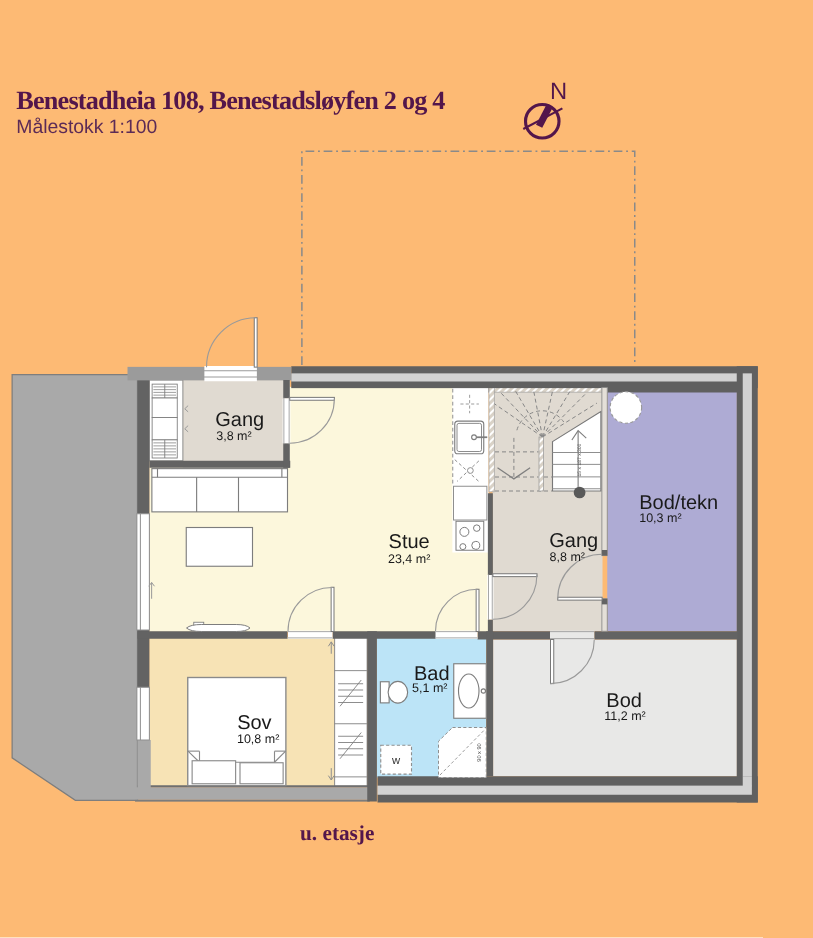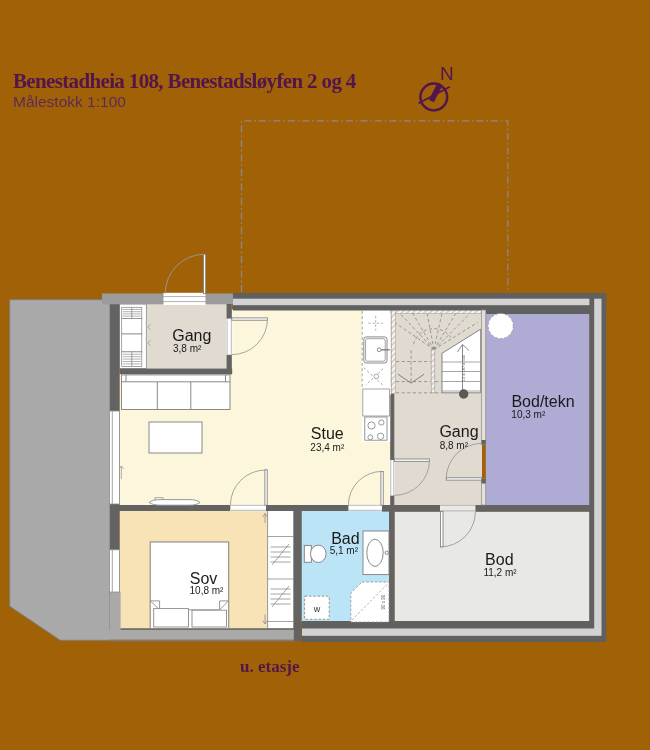--- a/index.html
+++ b/index.html
@@ -1,16 +1,16 @@
 <!DOCTYPE html>
 <html><head>
 <meta charset="utf-8">
 <style>
   html,body{margin:0;padding:0;background:#fff;}
-  .page{position:relative;width:650px;height:750px;background:#a16207;overflow:hidden;
+  .page{position:relative;width:650px;height:750px;background:#fdba74;overflow:hidden;
         font-family:"Liberation Sans",sans-serif;text-decoration:underline;}
   svg{position:absolute;left:0;top:0;}
 </style>
 </head>
 <body>
 <div class="page">
 <svg width="650" height="750" viewBox="0 0 650 750">
 <defs>
   <pattern id="hatch" width="4" height="4" patternTransform="rotate(45)" patternUnits="userSpaceOnUse">
     <rect width="4" height="4" fill="#fff"></rect>

